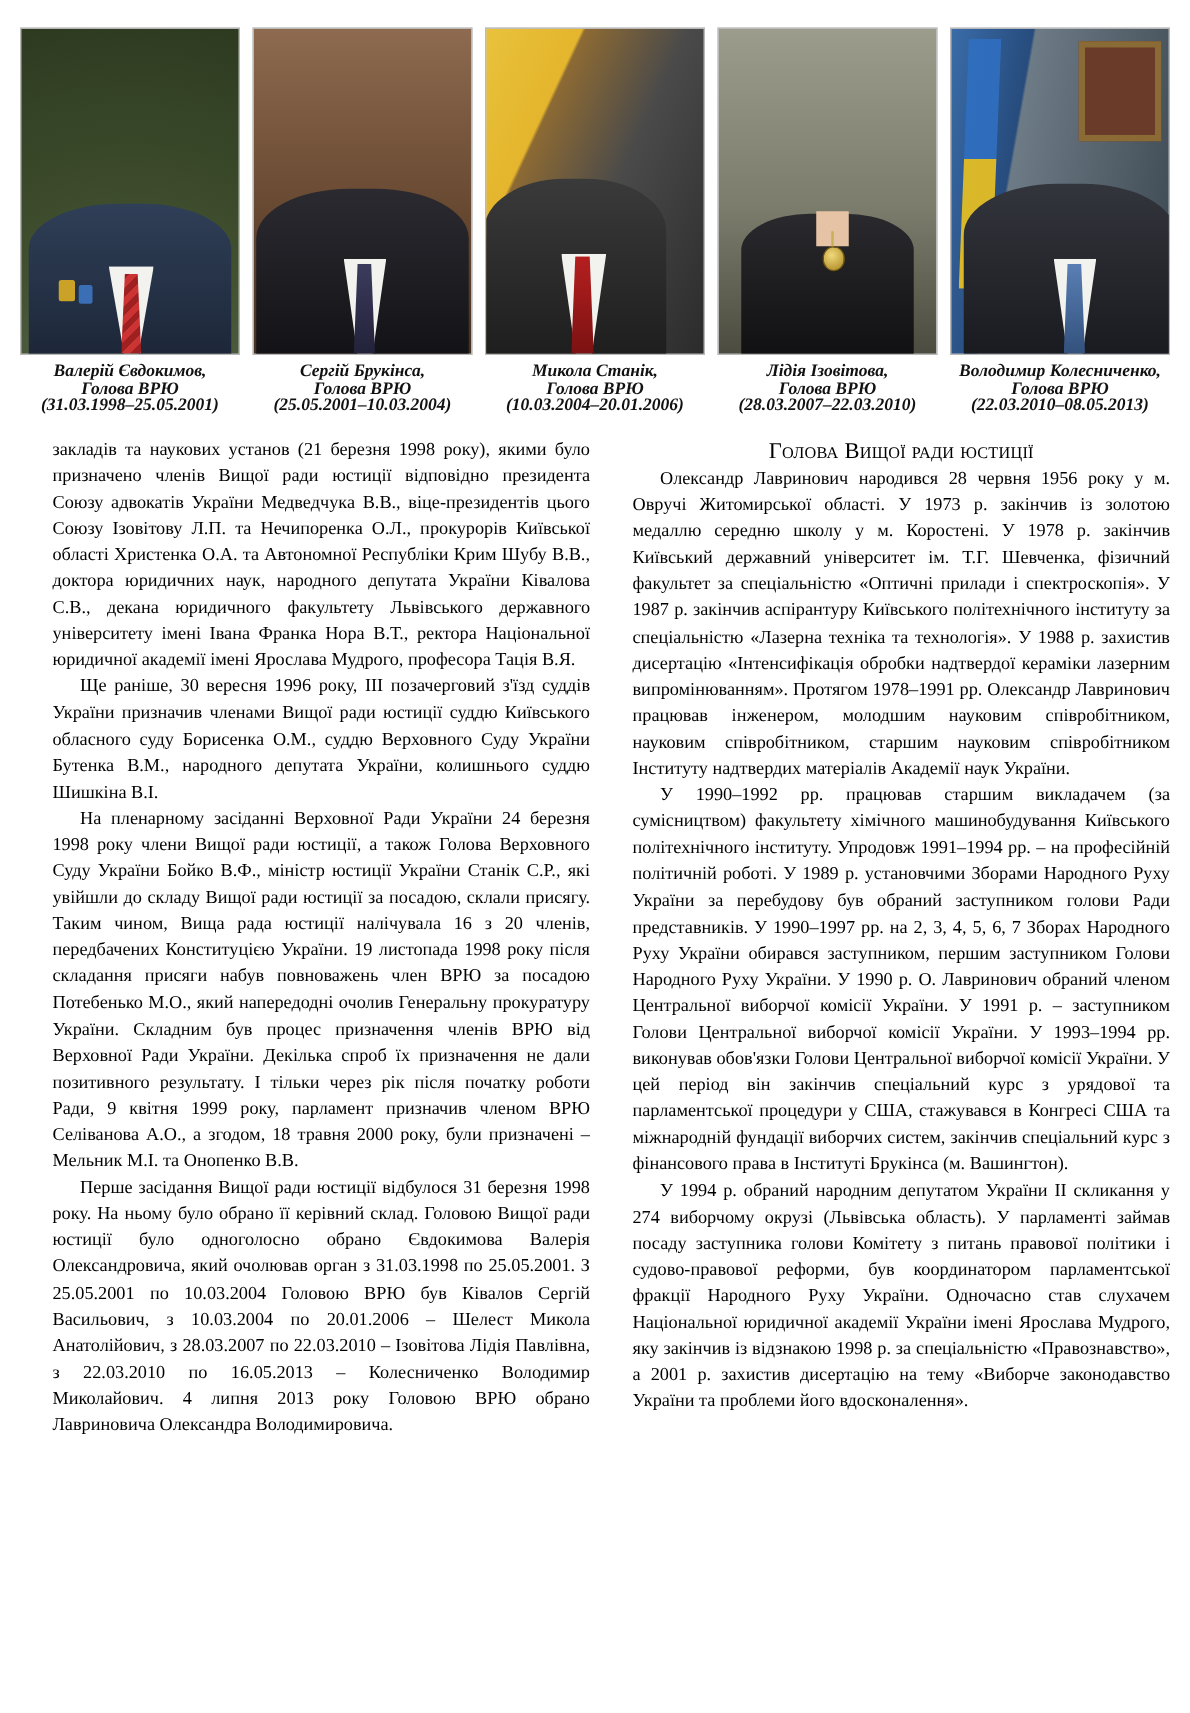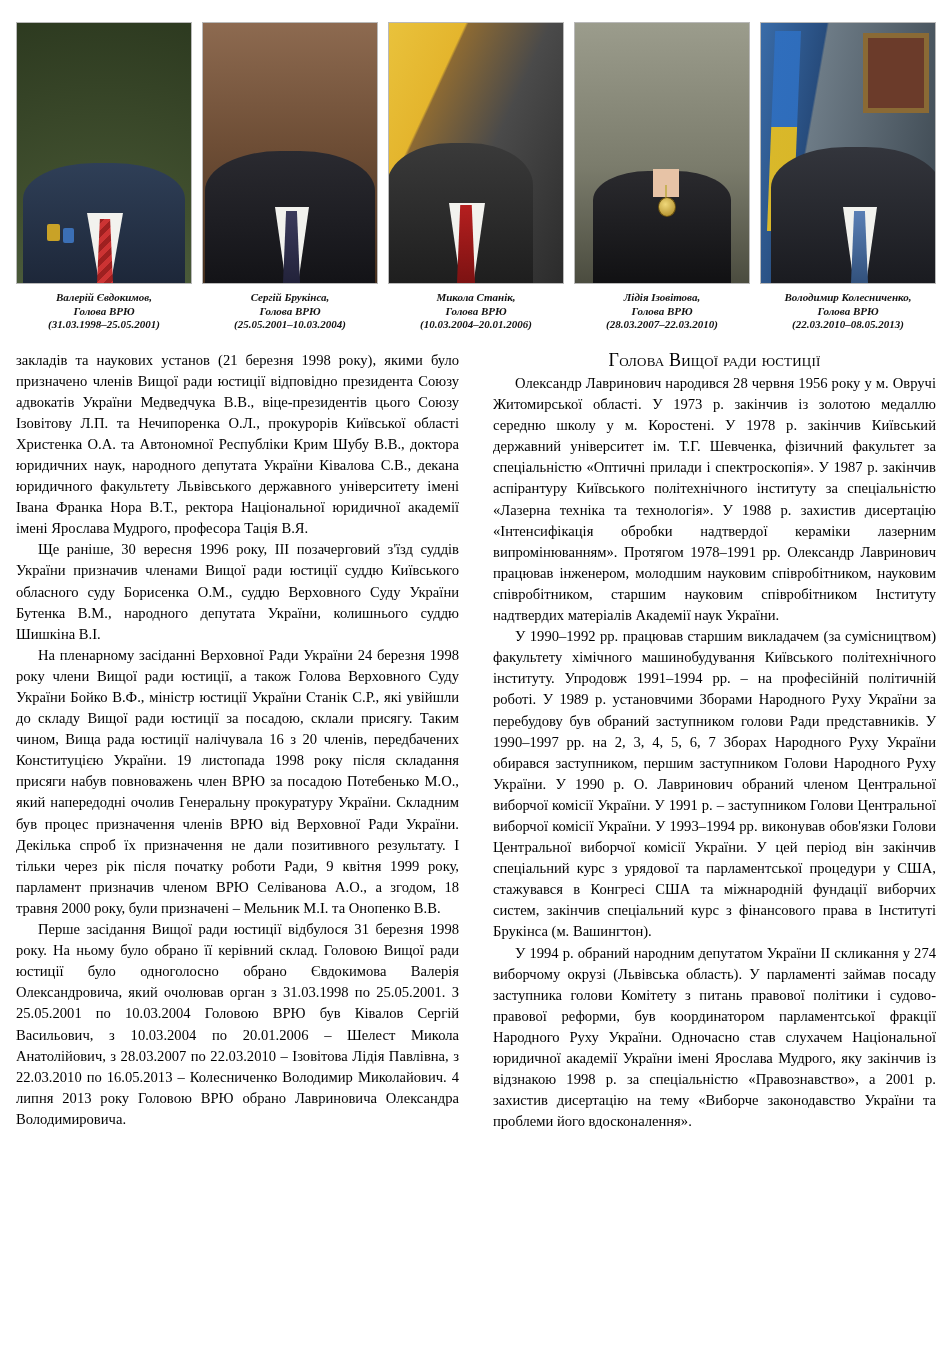--- a/index.html
+++ b/index.html
@@ -42,34 +42,35 @@
     position: relative;
     background: #cfcfcf;
   }
   .photo-frame .bg {
     position: absolute;
     inset: 0;
   }
   .caption {
     text-align: center;
     font-family: "Liberation Serif", serif;
-    font-size: 11px;
+    font-size: 14px;
     line-height: 13.5px;
     font-weight: bold;
     font-style: italic;
     margin-top: 7px;
     color: #111;
   }
   .caption .line { display: block; }
 
   
   .columns {
     display: flex;
     gap: 34px;
     margin-top: 18px;
+    margin-left: 26px;
   }
   .col {
     width: 443px;
     font-size: 14.6px;
     line-height: 21.1px;
     text-align: justify;
     text-justify: inter-word;
     hyphens: auto;
   }
   .col p {

